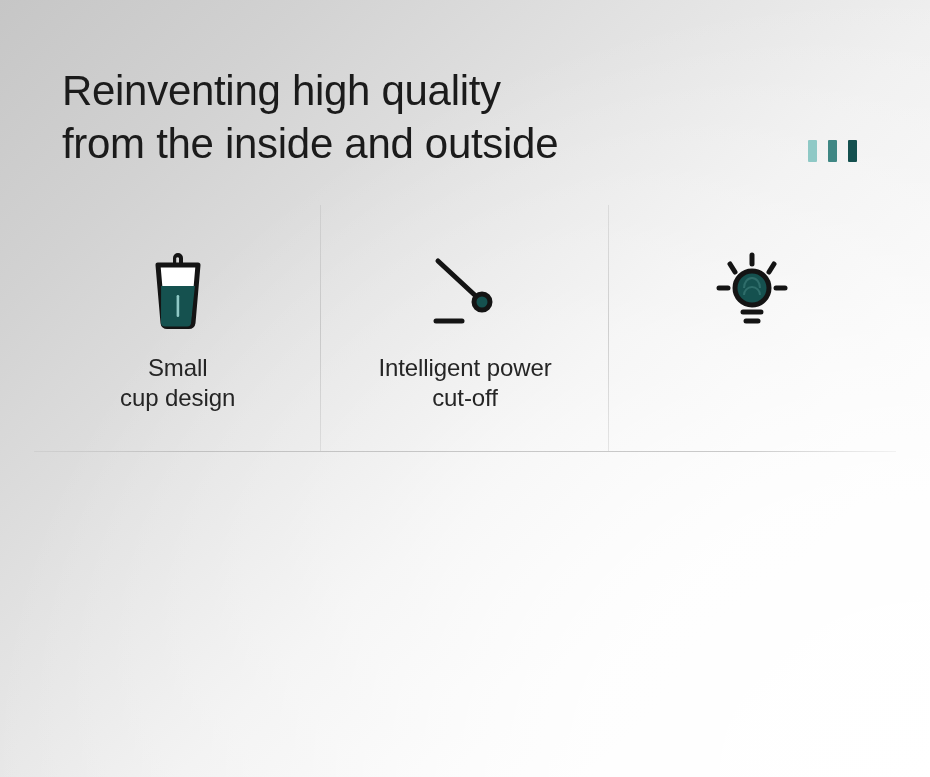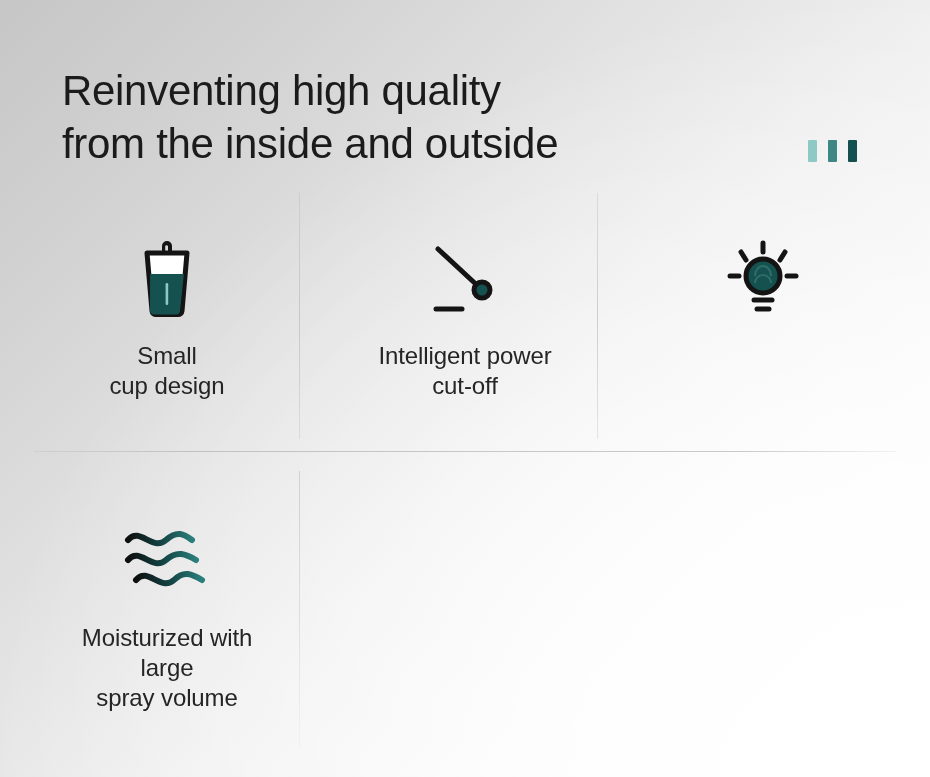--- a/index.html
+++ b/index.html
@@ -51,27 +51,26 @@
   .bar {
     width: 9px;
     height: 22px;
     border-radius: 1px;
   }
 
   
   #grid {
     position: absolute;
     left: 34px;
-    top: 193px;
+    top: 205px;
     width: 862px;
     height: 555px;
     display: grid;
     grid-template-columns: 1fr 1fr 1fr;
     grid-template-rows: 246px 1fr;
-    gap: 32px;
   }
 
   .cell {
     position: relative;
     display: flex;
     flex-direction: column;
     align-items: center;
     padding-top: 40px;
   }
   #grid .cell:nth-child(n+4) { padding-top: 42px; }
@@ -180,36 +179,15 @@
           </g>
           <circle cx="41" cy="38" r="17" fill="#15514f" stroke="#141414" stroke-width="5"></circle>
           <path d="M33 38 a8 10 0 0 1 16 0" fill="none" stroke="#2f6d6a" stroke-width="2"></path>
           <path d="M33 45 a8 8 0 0 1 16 0" fill="none" stroke="#2f6d6a" stroke-width="2"></path>
           <line x1="32" y1="62" x2="50" y2="62" stroke="#141414" stroke-width="5" stroke-linecap="round"></line>
           <line x1="35" y1="71" x2="47" y2="71" stroke="#141414" stroke-width="5" stroke-linecap="round"></line>
         </svg>
       </div>
     </div>
 
-    <div class="cell">
-      <div class="icon-wrap">
-        <svg width="90" height="72" viewBox="0 0 90 72">
-          <defs>
-            <linearGradient id="wg" x1="0" y1="0" x2="1" y2="0">
-              <stop offset="0%" stop-color="#0e0e0e"></stop>
-              <stop offset="48%" stop-color="#123f3f"></stop>
-              <stop offset="100%" stop-color="#2a7e7b"></stop>
-            </linearGradient>
-          </defs>
-          <g fill="none" stroke="url(#wg)" stroke-width="6" stroke-linecap="round">
-            <path d="M6 20 C18 6 30 32 44 20 C55 10 62 14 70 20"></path>
-            <path d="M6 40 C18 26 30 52 44 40 C55 30 64 34 74 40"></path>
-            <path d="M14 60 C26 46 38 72 52 60 C62 50 70 54 80 60"></path>
-          </g>
-        </svg>
-      </div>
-      <div class="caption">Moisturized with
-large
-spray volume</div>
-    </div>
 
   </div>
 </div>
 
 </body></html>

